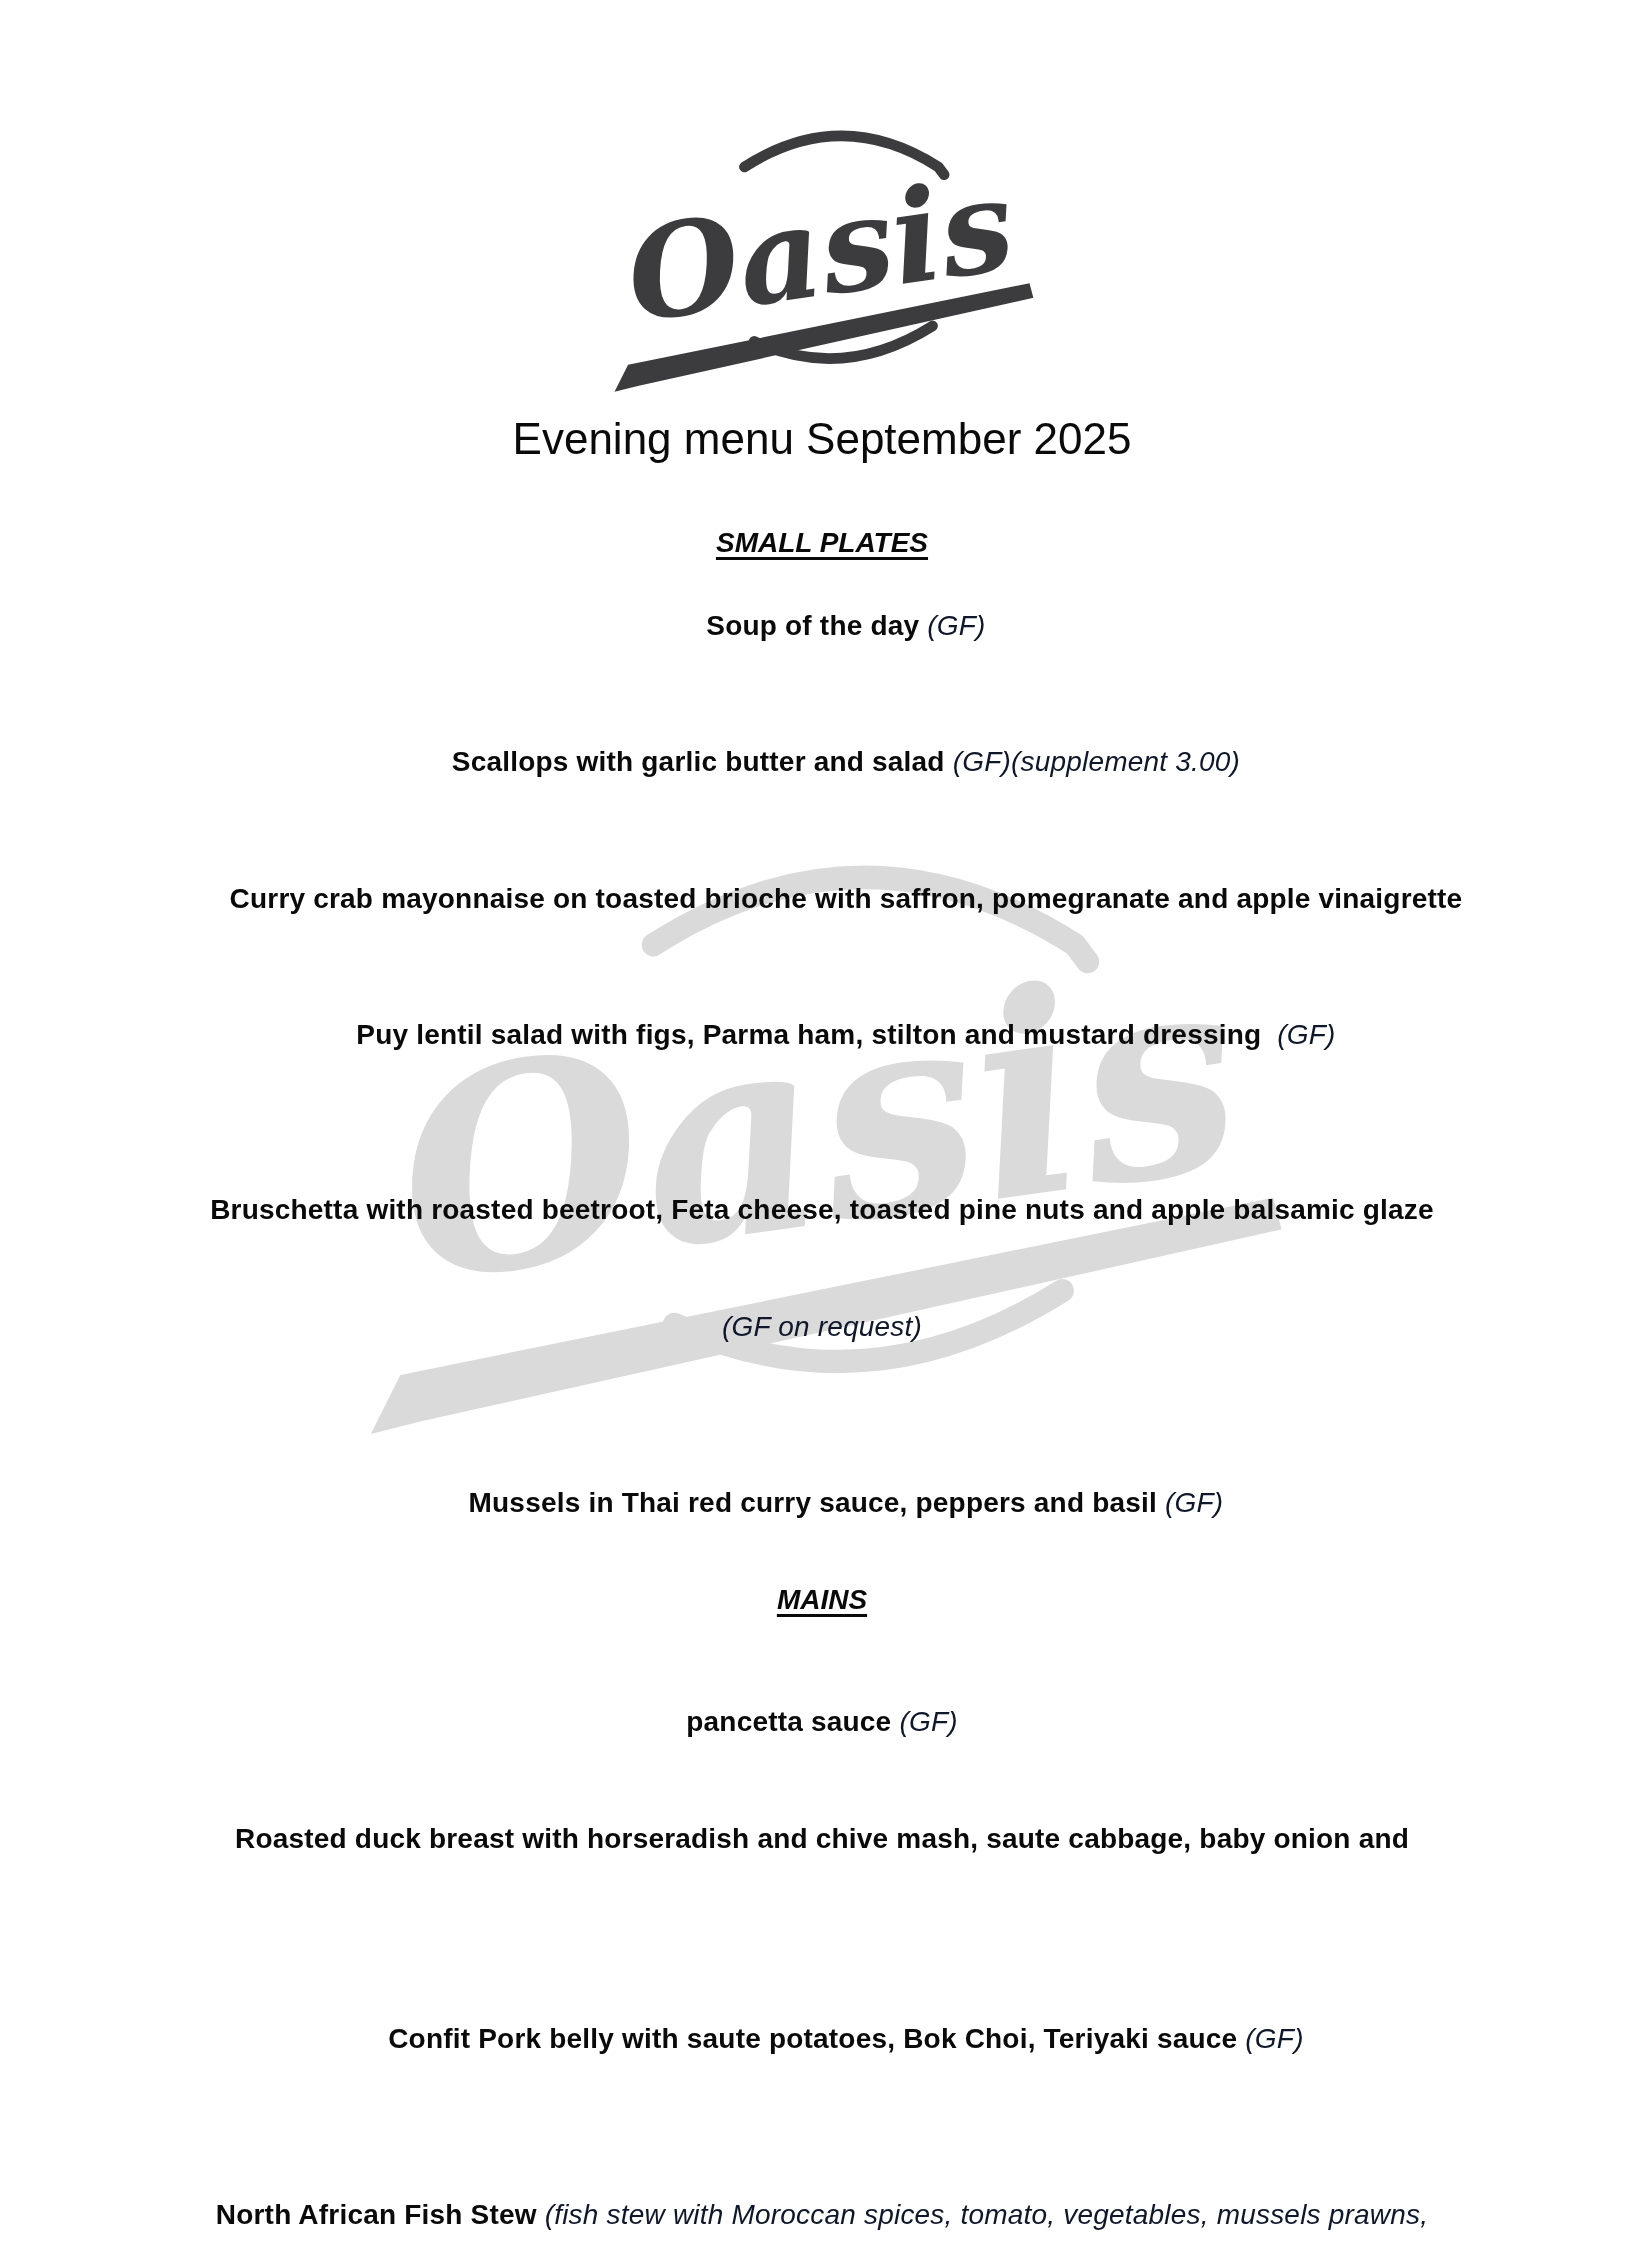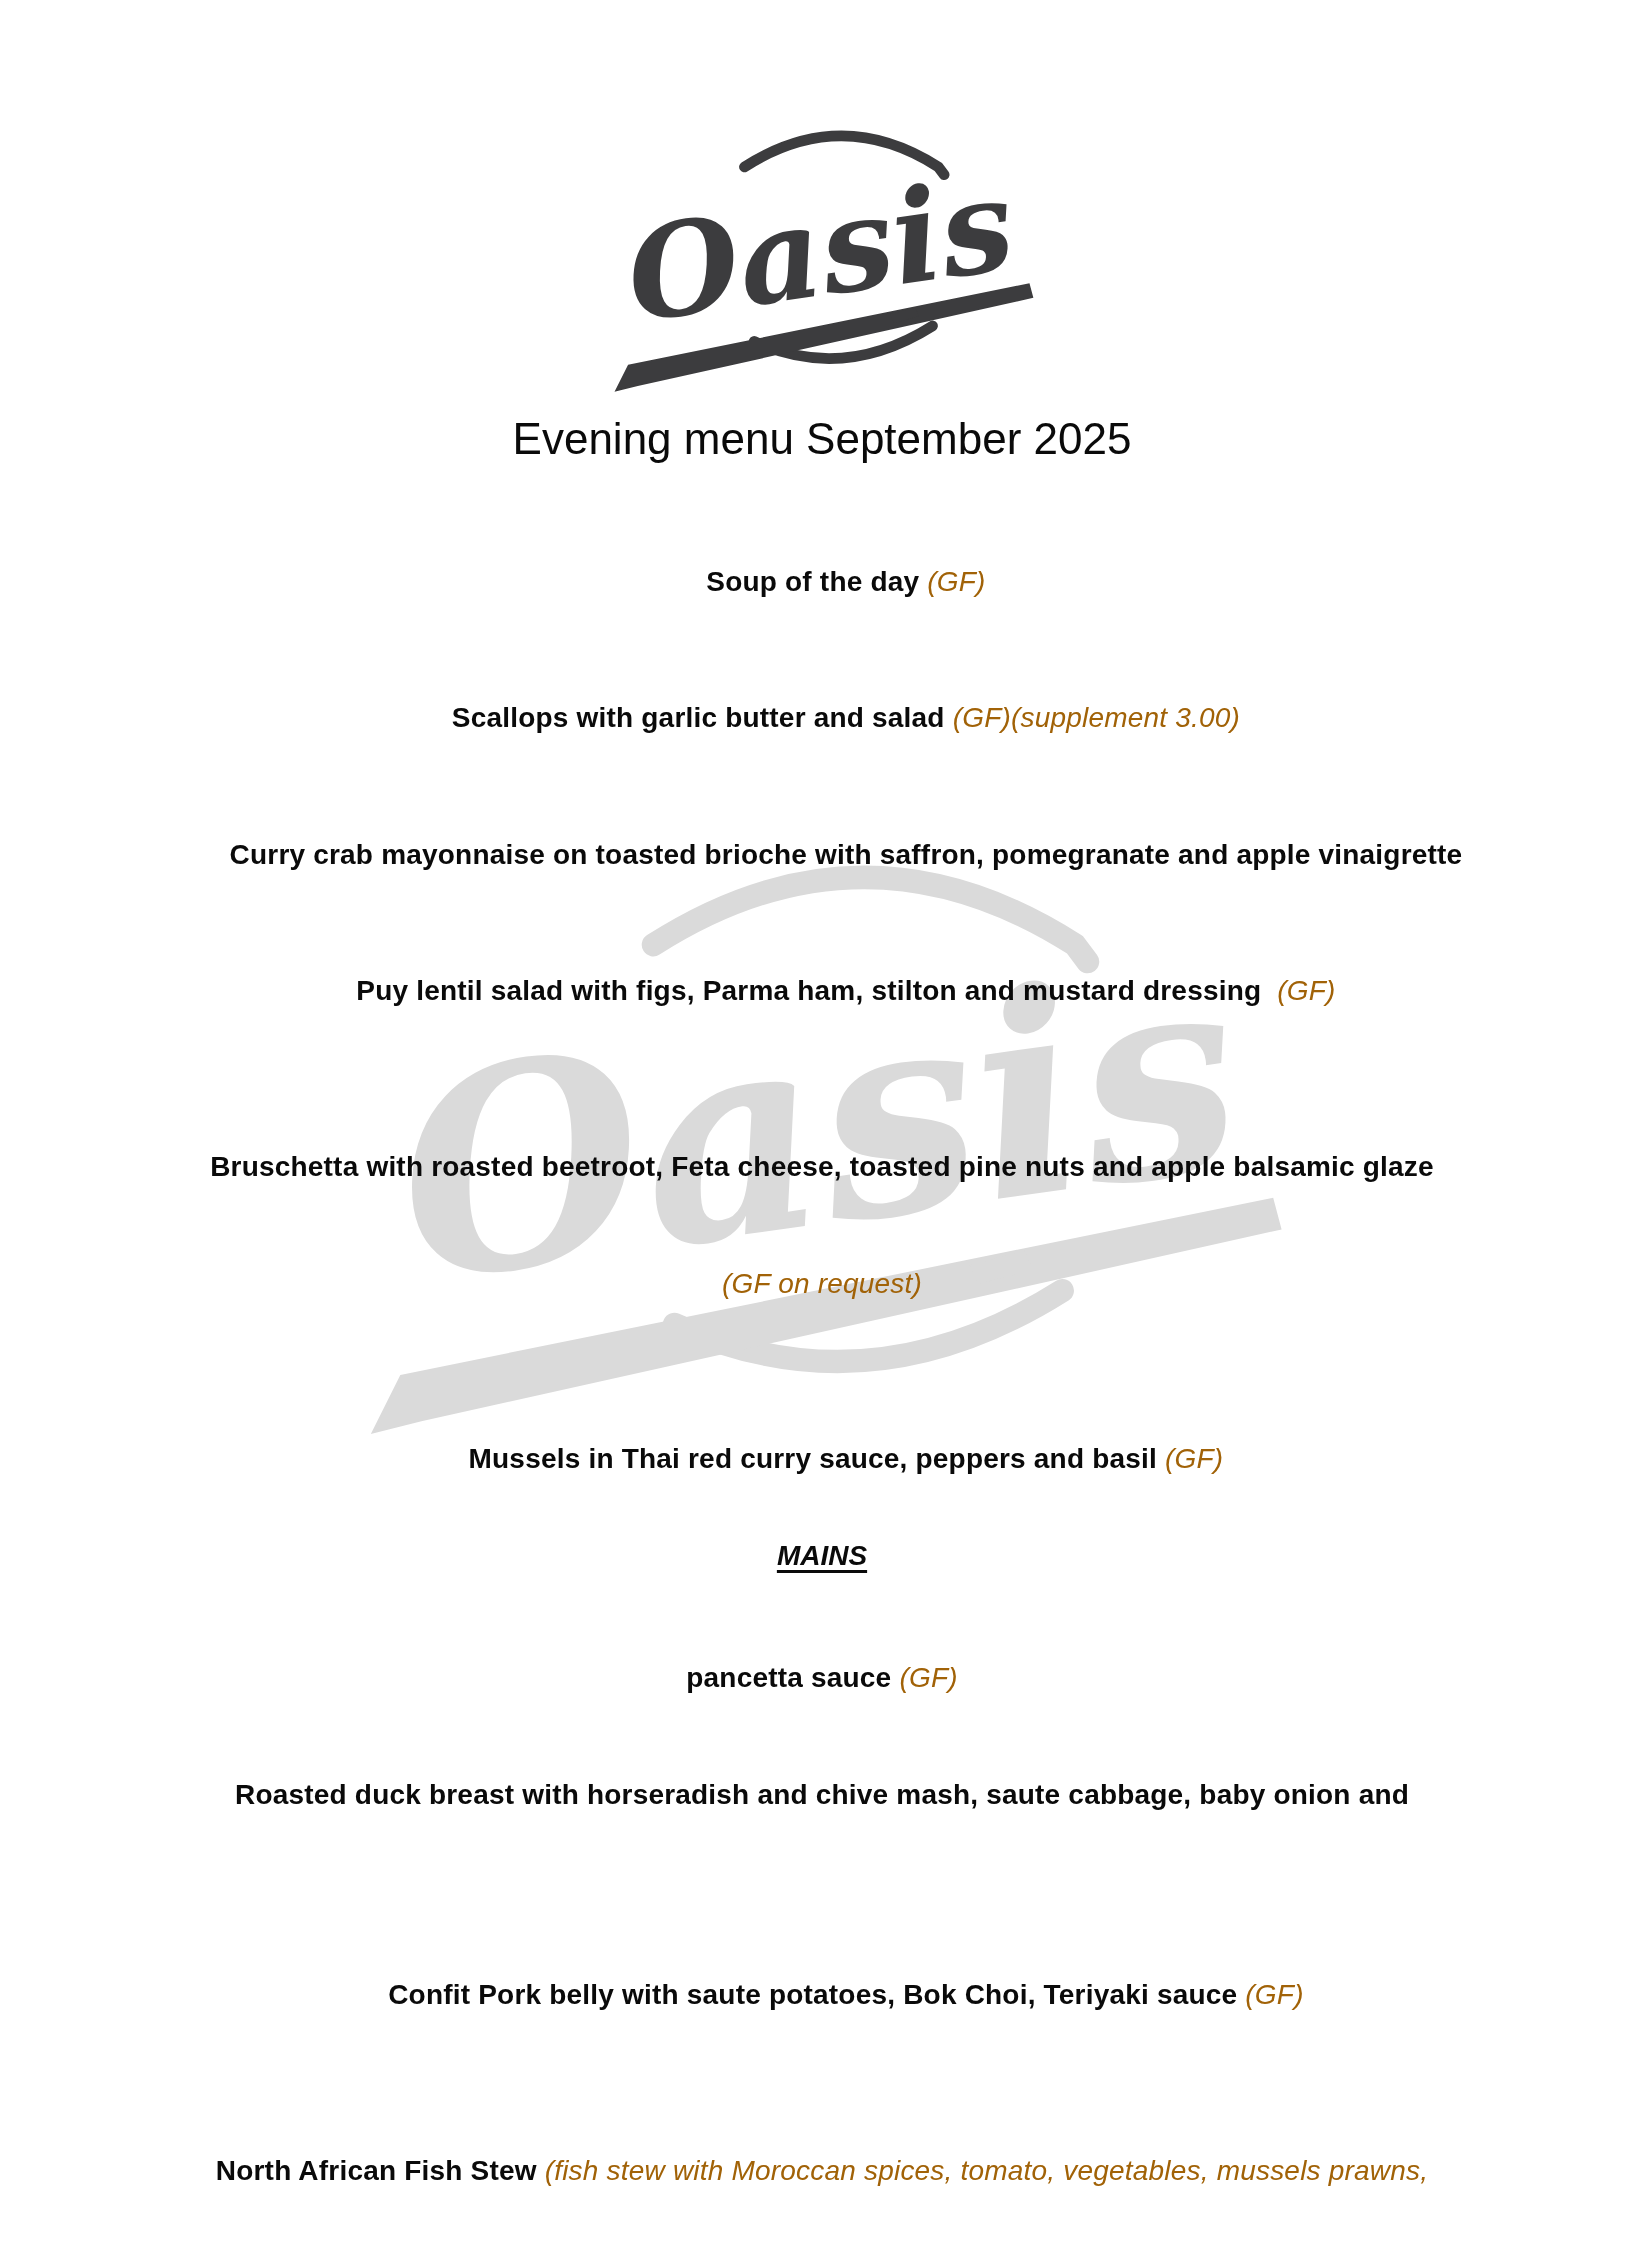--- a/index.html
+++ b/index.html
@@ -35,21 +35,21 @@
   .sec-h {
     text-align:center;
     font-size:28px; line-height:39px;
     font-weight:700; font-style:italic;
     text-decoration:underline; text-decoration-thickness:2.9px; text-underline-offset:4.9px;
     margin:0 0 4.9px 0;
   }
   .mi { text-align:center; font-size:28px; line-height:39px; margin:0 0 19.4px 0; letter-spacing:0.2px; white-space:pre-wrap; }
   .ln { line-height:39px; }
   .b { font-weight:700; }
-  .i { font-weight:400; font-style:italic; color:#a16207; }
+  .i { font-weight:400; font-style:italic; color:#0f172a; }
   .mb-extra { margin-bottom:44px; }
   .mb-none  { margin-bottom:0; }
 </style>
 </head>
 <body>
 
 <svg width="0" height="0" style="position:absolute" aria-hidden="true">
   <defs>
     <symbol id="oasis-logo" viewBox="0 0 460 320">
       <path d="M150,80 Q 250,16 350,80 L 356,88" stroke="currentColor" stroke-width="11" fill="none" stroke-linecap="round"></path>
@@ -67,20 +67,21 @@
 
 <div class="content">
 
   <svg class="logo-header" viewBox="0 0 460 320" width="446" height="311">
     <use href="#oasis-logo"></use>
   </svg>
 
   <h1 class="page-title">Evening menu September 2025</h1>
 
   <section>
+    <h2 class="sec-h">SMALL PLATES</h2>
     <div class="mi">
       <span class="b">Soup of the day </span><span class="i">(GF)</span>
     </div>
     <div class="mi">
       <span class="b">Scallops with garlic butter and salad </span><span class="i">(GF)(supplement 3.00)</span>
     </div>
     <div class="mi">
       <span class="b">Curry crab mayonnaise on toasted brioche with saffron, pomegranate and apple vinaigrette</span>
     </div>
     <div class="mi">

